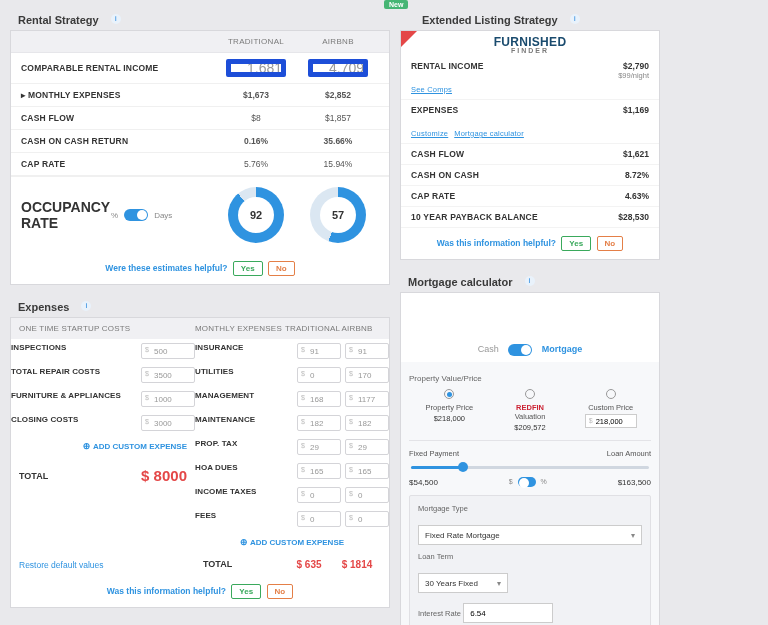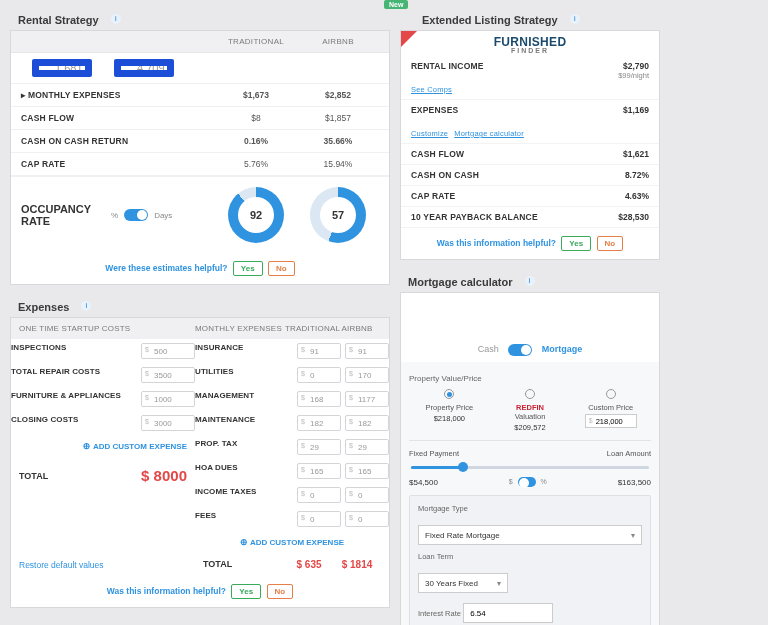--- a/index.html
+++ b/index.html
@@ -19,27 +19,27 @@
   .info-icon::after { content: "i"; display:inline-block; font-weight:bold; color:#58a3e6; background:#e9f2fb; border-radius:50%; width:10px; height:10px; font-size:7px; text-align:center; line-height:10px; margin-left:4px; vertical-align:middle;}
   .section-title-bar { display:flex; align-items:center; }
 
   
   .rs-head { display:flex; background:#f0f0f3; border-bottom:1px solid #e6e6ea; font-size:8px; color:#7a7a7a; padding:6px 10px; }
   .rs-head .sp1{ flex:1; }
   .rs-head .c { width:82px; text-align:center; letter-spacing:0.3px; }
   .rs-row { display:flex; align-items:center; padding:6px 10px; border-bottom:1px solid #f0f0f0; font-size:8.5px;}
   .rs-row .label { flex:1; font-weight:700; color:#333; letter-spacing:0.2px; font-size:8.5px; }
   .rs-row .cell { width:82px; text-align:center; color:#555; }
-  .rs-row .cell input { width:60px; height:18px; border:7px solid #1d4ed8; border-radius:2px; text-align:left; padding-left:16px; font-size:11px; color:#999; position:relative; }
+  .rs-row .cell input { width:60px; height:18px; border:5px solid #1d4ed8; border-radius:2px; text-align:left; padding-left:16px; font-size:14px; color:#999; position:relative; }
   .input-wrap { position:relative; display:inline-block; }
   .input-wrap::before { content:"$"; position:absolute; left:5px; top:3px; color:#bbb; font-size:8px; }
   .red-val { color:#e44747; font-weight:600; }
   .green-val { color:#3aa95c; font-weight:600; }
   .rs-occ { display:flex; align-items:center; padding:10px 10px; border-top:1px solid #f0f0f0;}
-  .rs-occ .label{ flex:0 0 90px; font-weight:700; font-size:11px; }
+  .rs-occ .label{ flex:0 0 90px; font-weight:700; font-size:14px; }
   .toggle { width:24px; height:12px; background:#2f93e0; border-radius:6px; position:relative; display:inline-block; vertical-align:middle; margin:0 3px;}
   .toggle::after{ content:""; position:absolute; width:10px; height:10px; background:#fff; border-radius:50%; top:1px; left:1px; }
   .toggle.right::after{ left:auto; right:1px;}
   .donut { width:56px; height:56px; border-radius:50%; background:conic-gradient(#2f93e0 var(--pct), #dbe7f2 0); display:flex; align-items:center; justify-content:center; position:relative; margin:0 auto;}
   .donut::before{ content:""; position:absolute; width:36px; height:36px; background:#fff; border-radius:50%; }
   .donut span{ position:relative; font-size:11px; font-weight:700; color:#333; }
   .occ-cell{ width:82px; text-align:center;}
   .occ-sep{ flex:1; display:flex; align-items:center; gap:3px; color:#888; font-size:8px;}
 
   .helpful { text-align:center; padding:8px 0; font-size:8.5px; color:#2f93e0; font-weight:600; }
@@ -123,20 +123,21 @@
         <span class="panel-title">Rental Strategy</span>
         <span class="info-icon"></span>
       </div>
       <div class="panel">
         <div class="rs-head">
           <div class="sp1"></div>
           <div class="c">TRADITIONAL</div>
           <div class="c">AIRBNB</div>
         </div>
         <div class="rs-row">
+          <div class="label">COMPARABLE RENTAL INCOME</div>
           <div class="cell"><span class="input-wrap"><input value="1,681" style=""></span></div>
           <div class="cell"><span class="input-wrap"><input value="4,709" style=""></span></div>
         </div>
         <div class="rs-row">
           <div class="label">▸ MONTHLY EXPENSES</div>
           <div class="cell red-val">$1,673</div>
           <div class="cell red-val">$2,852</div>
         </div>
         <div class="rs-row">
           <div class="label">CASH FLOW</div>

